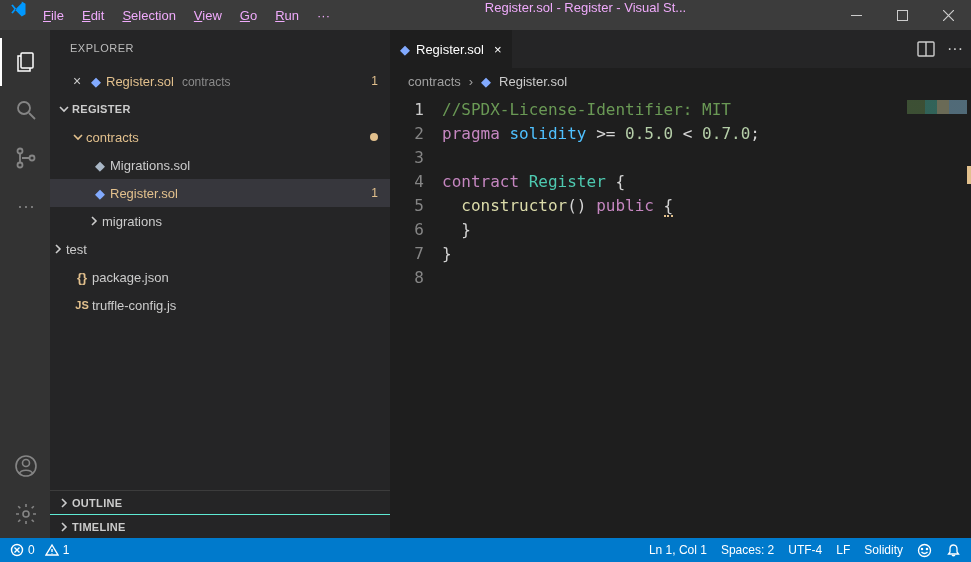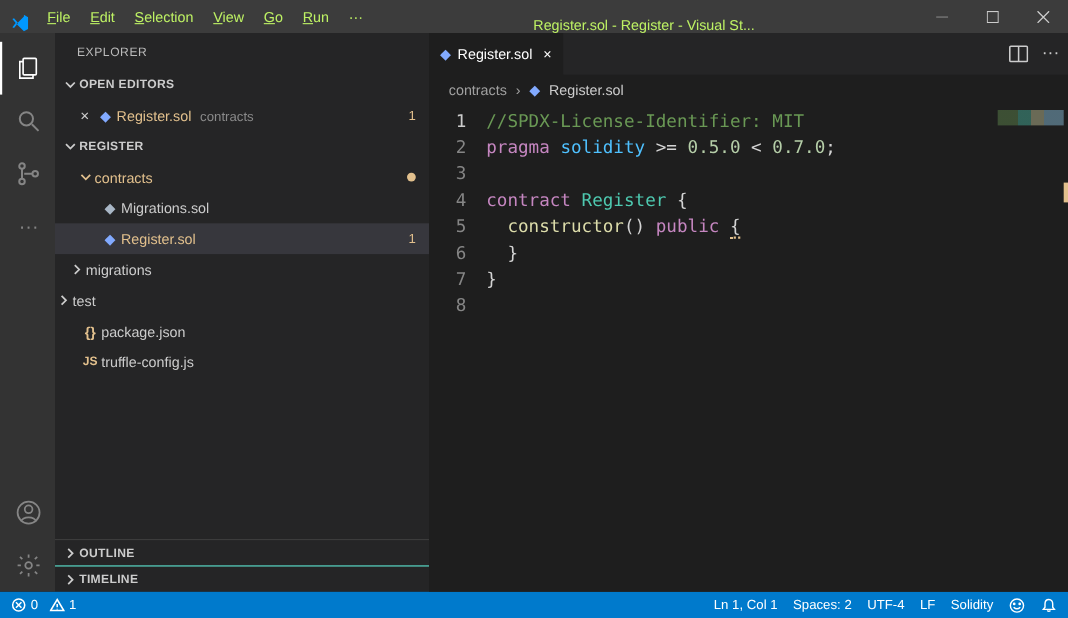--- a/index.html
+++ b/index.html
@@ -1,17 +1,17 @@
 <!DOCTYPE html>
 <html><head>
 <meta charset="utf-8">
 <style>
 * { margin: 0; padding: 0; box-sizing: border-box; }
 body { font-family: "Segoe UI", sans-serif; background: #1e1e1e; color: #cccccc; width: 971px; height: 562px; overflow: hidden; display: flex; flex-direction: column; }
-.titlebar { height: 30px; background: #3c3c3c; display: flex; align-items: flex-end; color: #bef264; font-size: 13px; }
+.titlebar { height: 30px; background: #3c3c3c; display: flex; align-items: flex-start; color: #f0abfc; font-size: 13px; }
 .vscode-logo { width: 35px; display: flex; align-items: center; justify-content: center; }
 .vscode-logo svg { width: 18px; height: 18px; }
 .menu { display: flex; gap: 2px; }
 .menu-item { padding: 0 8px; height: 30px; display: flex; align-items: center; cursor: pointer; }
 .menu-item .u { text-decoration: underline; }
 .title-center { flex: 1; text-align: center; padding: 0 10px; white-space: nowrap; overflow: hidden; text-overflow: ellipsis; }
 .win-controls { display: flex; }
 .win-btn { width: 46px; height: 30px; display: flex; align-items: center; justify-content: center; cursor: pointer; }
 .main { flex: 1; display: flex; overflow: hidden; }
 .activity-bar { width: 50px; background: #333333; display: flex; flex-direction: column; align-items: center; padding-top: 8px; }
@@ -147,28 +147,20 @@
         <svg width="24" height="24" viewBox="0 0 24 24" fill="none" stroke="currentColor" stroke-width="1.6">
           <circle cx="12" cy="12" r="3"></circle>
           <path d="M12 2v3M12 19v3M4.2 4.2l2.1 2.1M17.7 17.7l2.1 2.1M2 12h3M19 12h3M4.2 19.8l2.1-2.1M17.7 6.3l2.1-2.1"></path>
         </svg>
       </div>
   </div>
 
   <div class="sidebar">
     <div class="sidebar-title">EXPLORER</div>
 
-    <div class="section-head">
-        <span class="chev">
-          <svg width="12" height="12" viewBox="0 0 12 12">
-            <path d="M2 4 L6 8 L10 4" fill="none" stroke="#ccc" stroke-width="1.6"></path>
-          </svg>
-        </span>
-        <span>OPEN EDITORS</span>
-      </div>
     <div class="tree">
       <div class="row accent" style="padding-left:18px">
         <span class="close-x">×</span>
         <span class="ico eth-accent">◆</span>
         <span class="label"><span>Register.sol</span><span class="hint">contracts</span></span>
         <span class="badge">1</span>
       </div>
     </div>
 
     <div class="section-head">
@@ -191,21 +183,21 @@
       </div>
       <div class="row" style="padding-left:40px">
         <span class="ico eth-ico">◆</span>
         <span class="label">Migrations.sol</span>
       </div>
       <div class="row accent selected" style="padding-left:40px">
         <span class="ico eth-accent">◆</span>
         <span class="label">Register.sol</span>
         <span class="badge">1</span>
       </div>
-      <div class="row" style="padding-left:12px">
+      <div class="row" style="padding-left:36px">
         <span class="chev">
             <svg width="12" height="12" viewBox="0 0 12 12">
               <path d="M4 2 L8 6 L4 10" fill="none" stroke="#ccc" stroke-width="1.6"></path>
             </svg>
           </span>
         <span class="label">migrations</span>
       </div>
       <div class="row" style="">
         <span class="chev">
             <svg width="12" height="12" viewBox="0 0 12 12">

